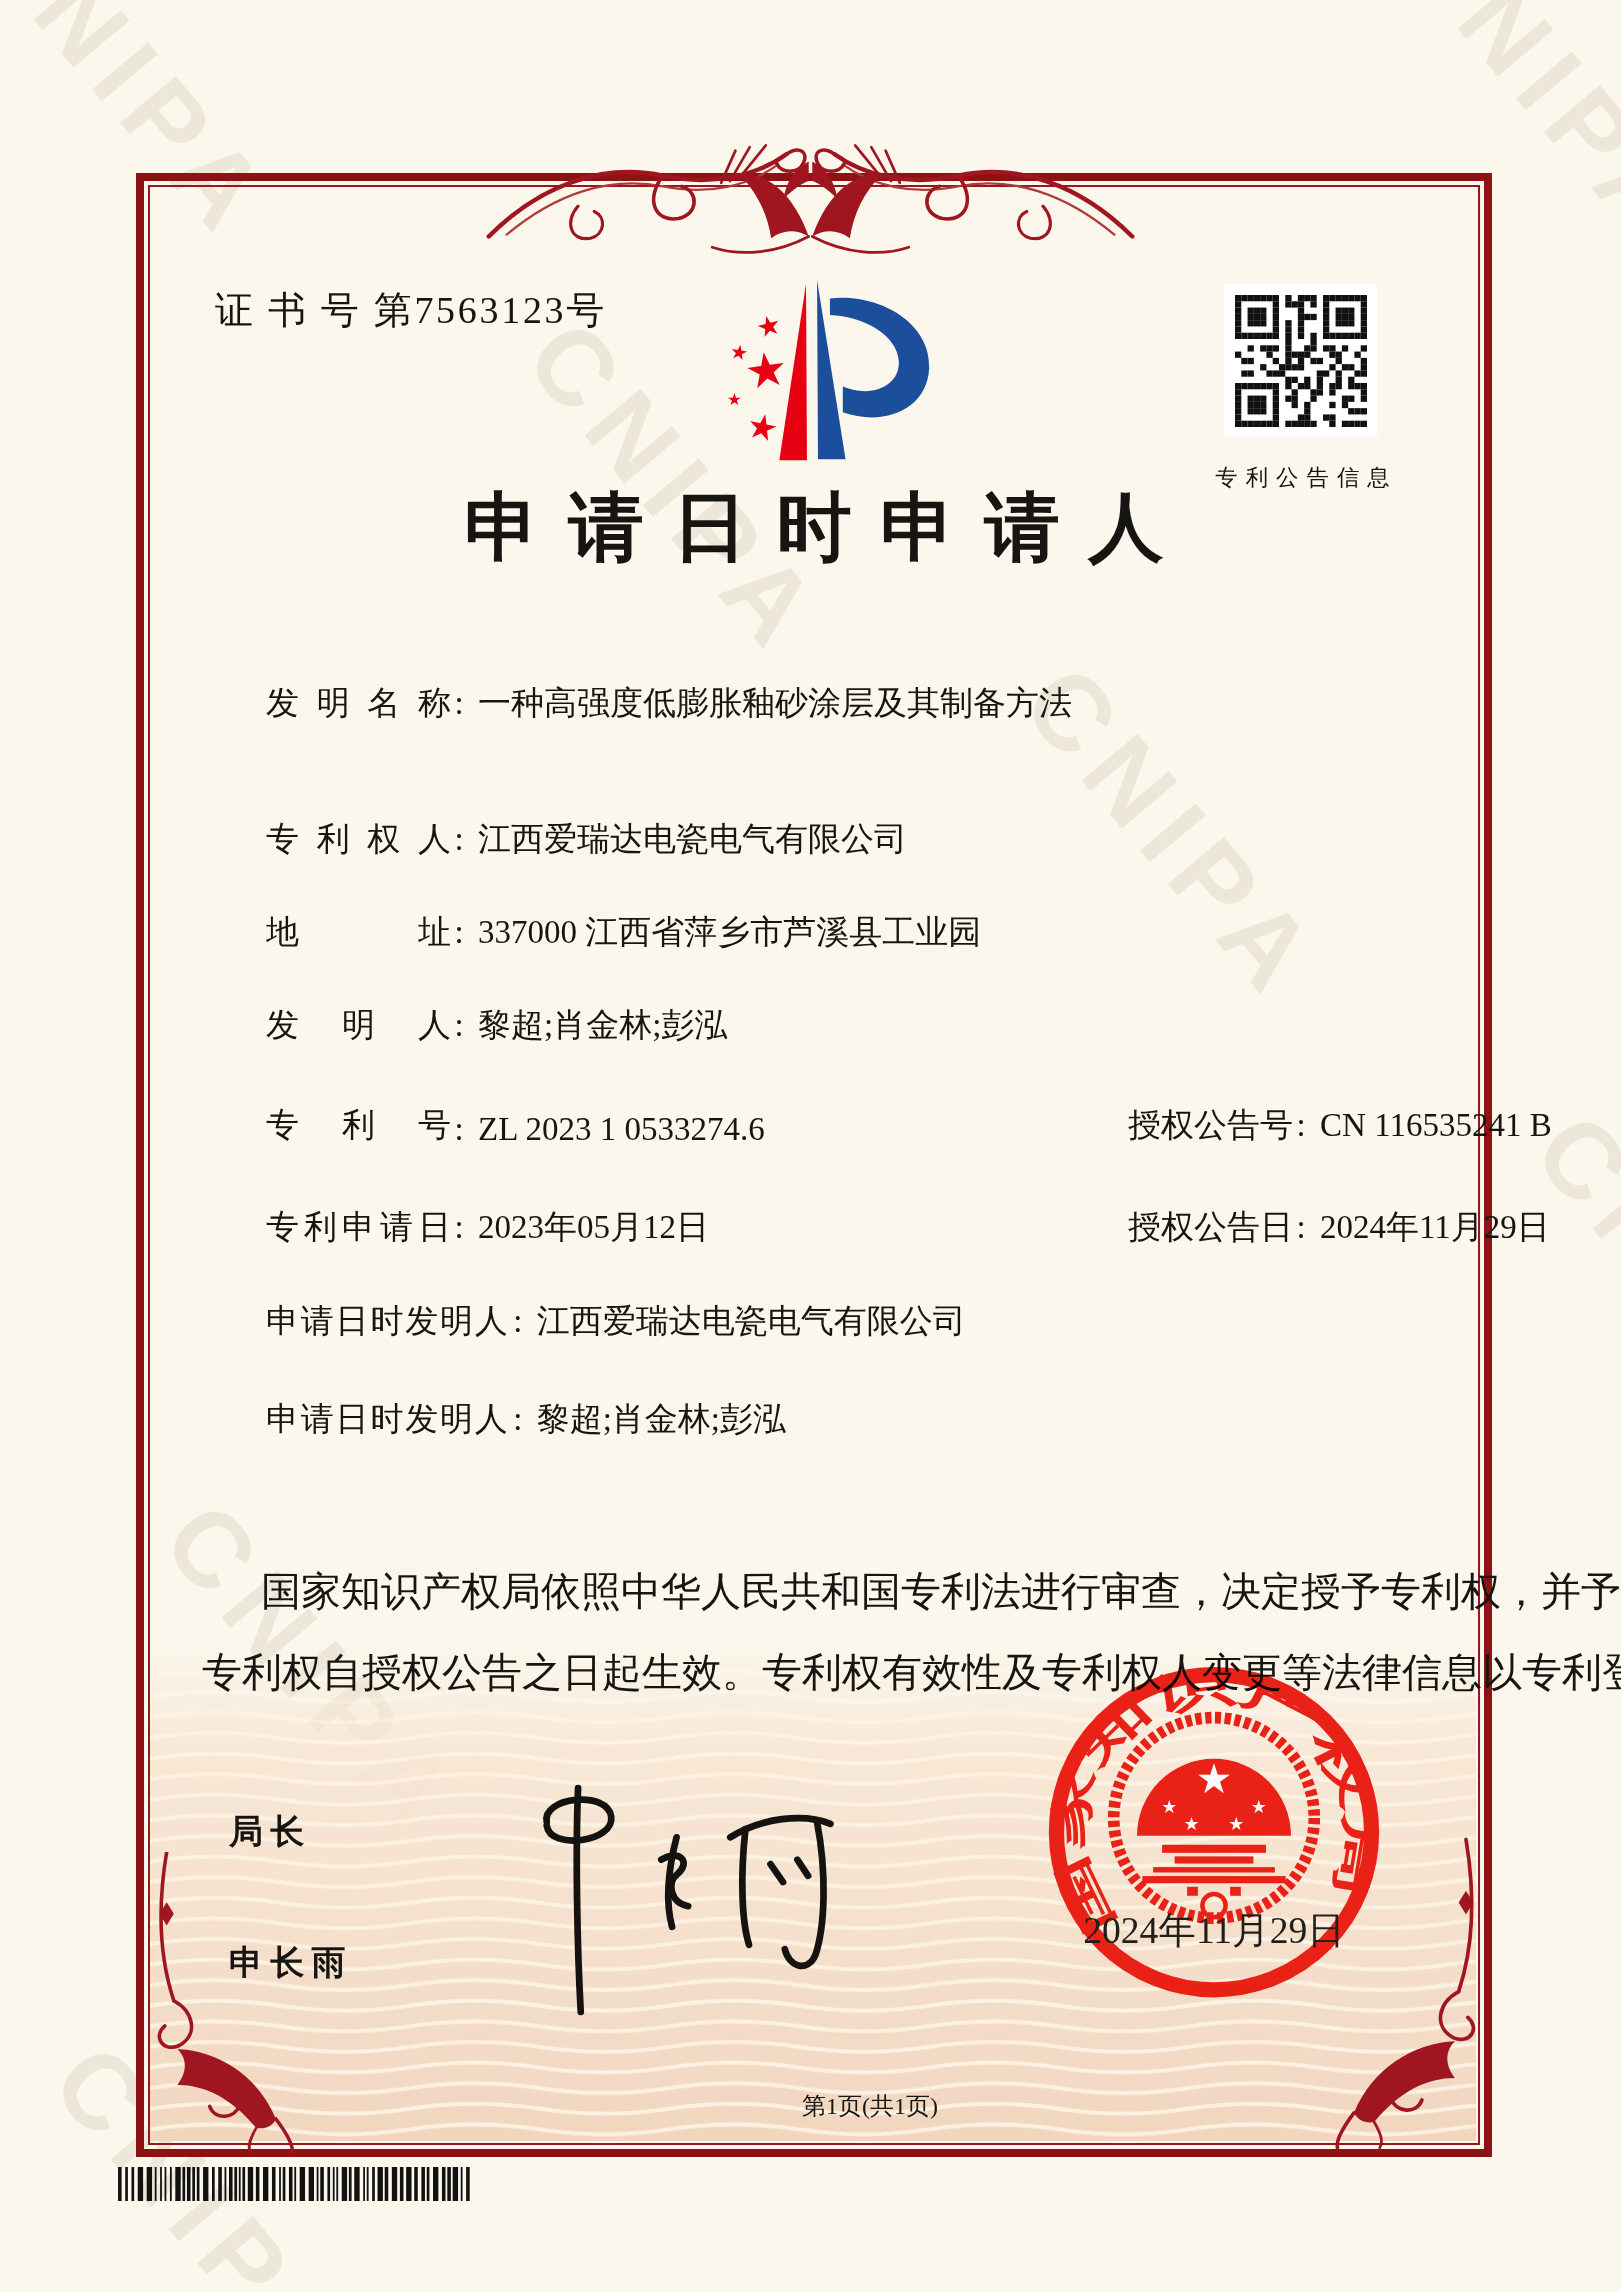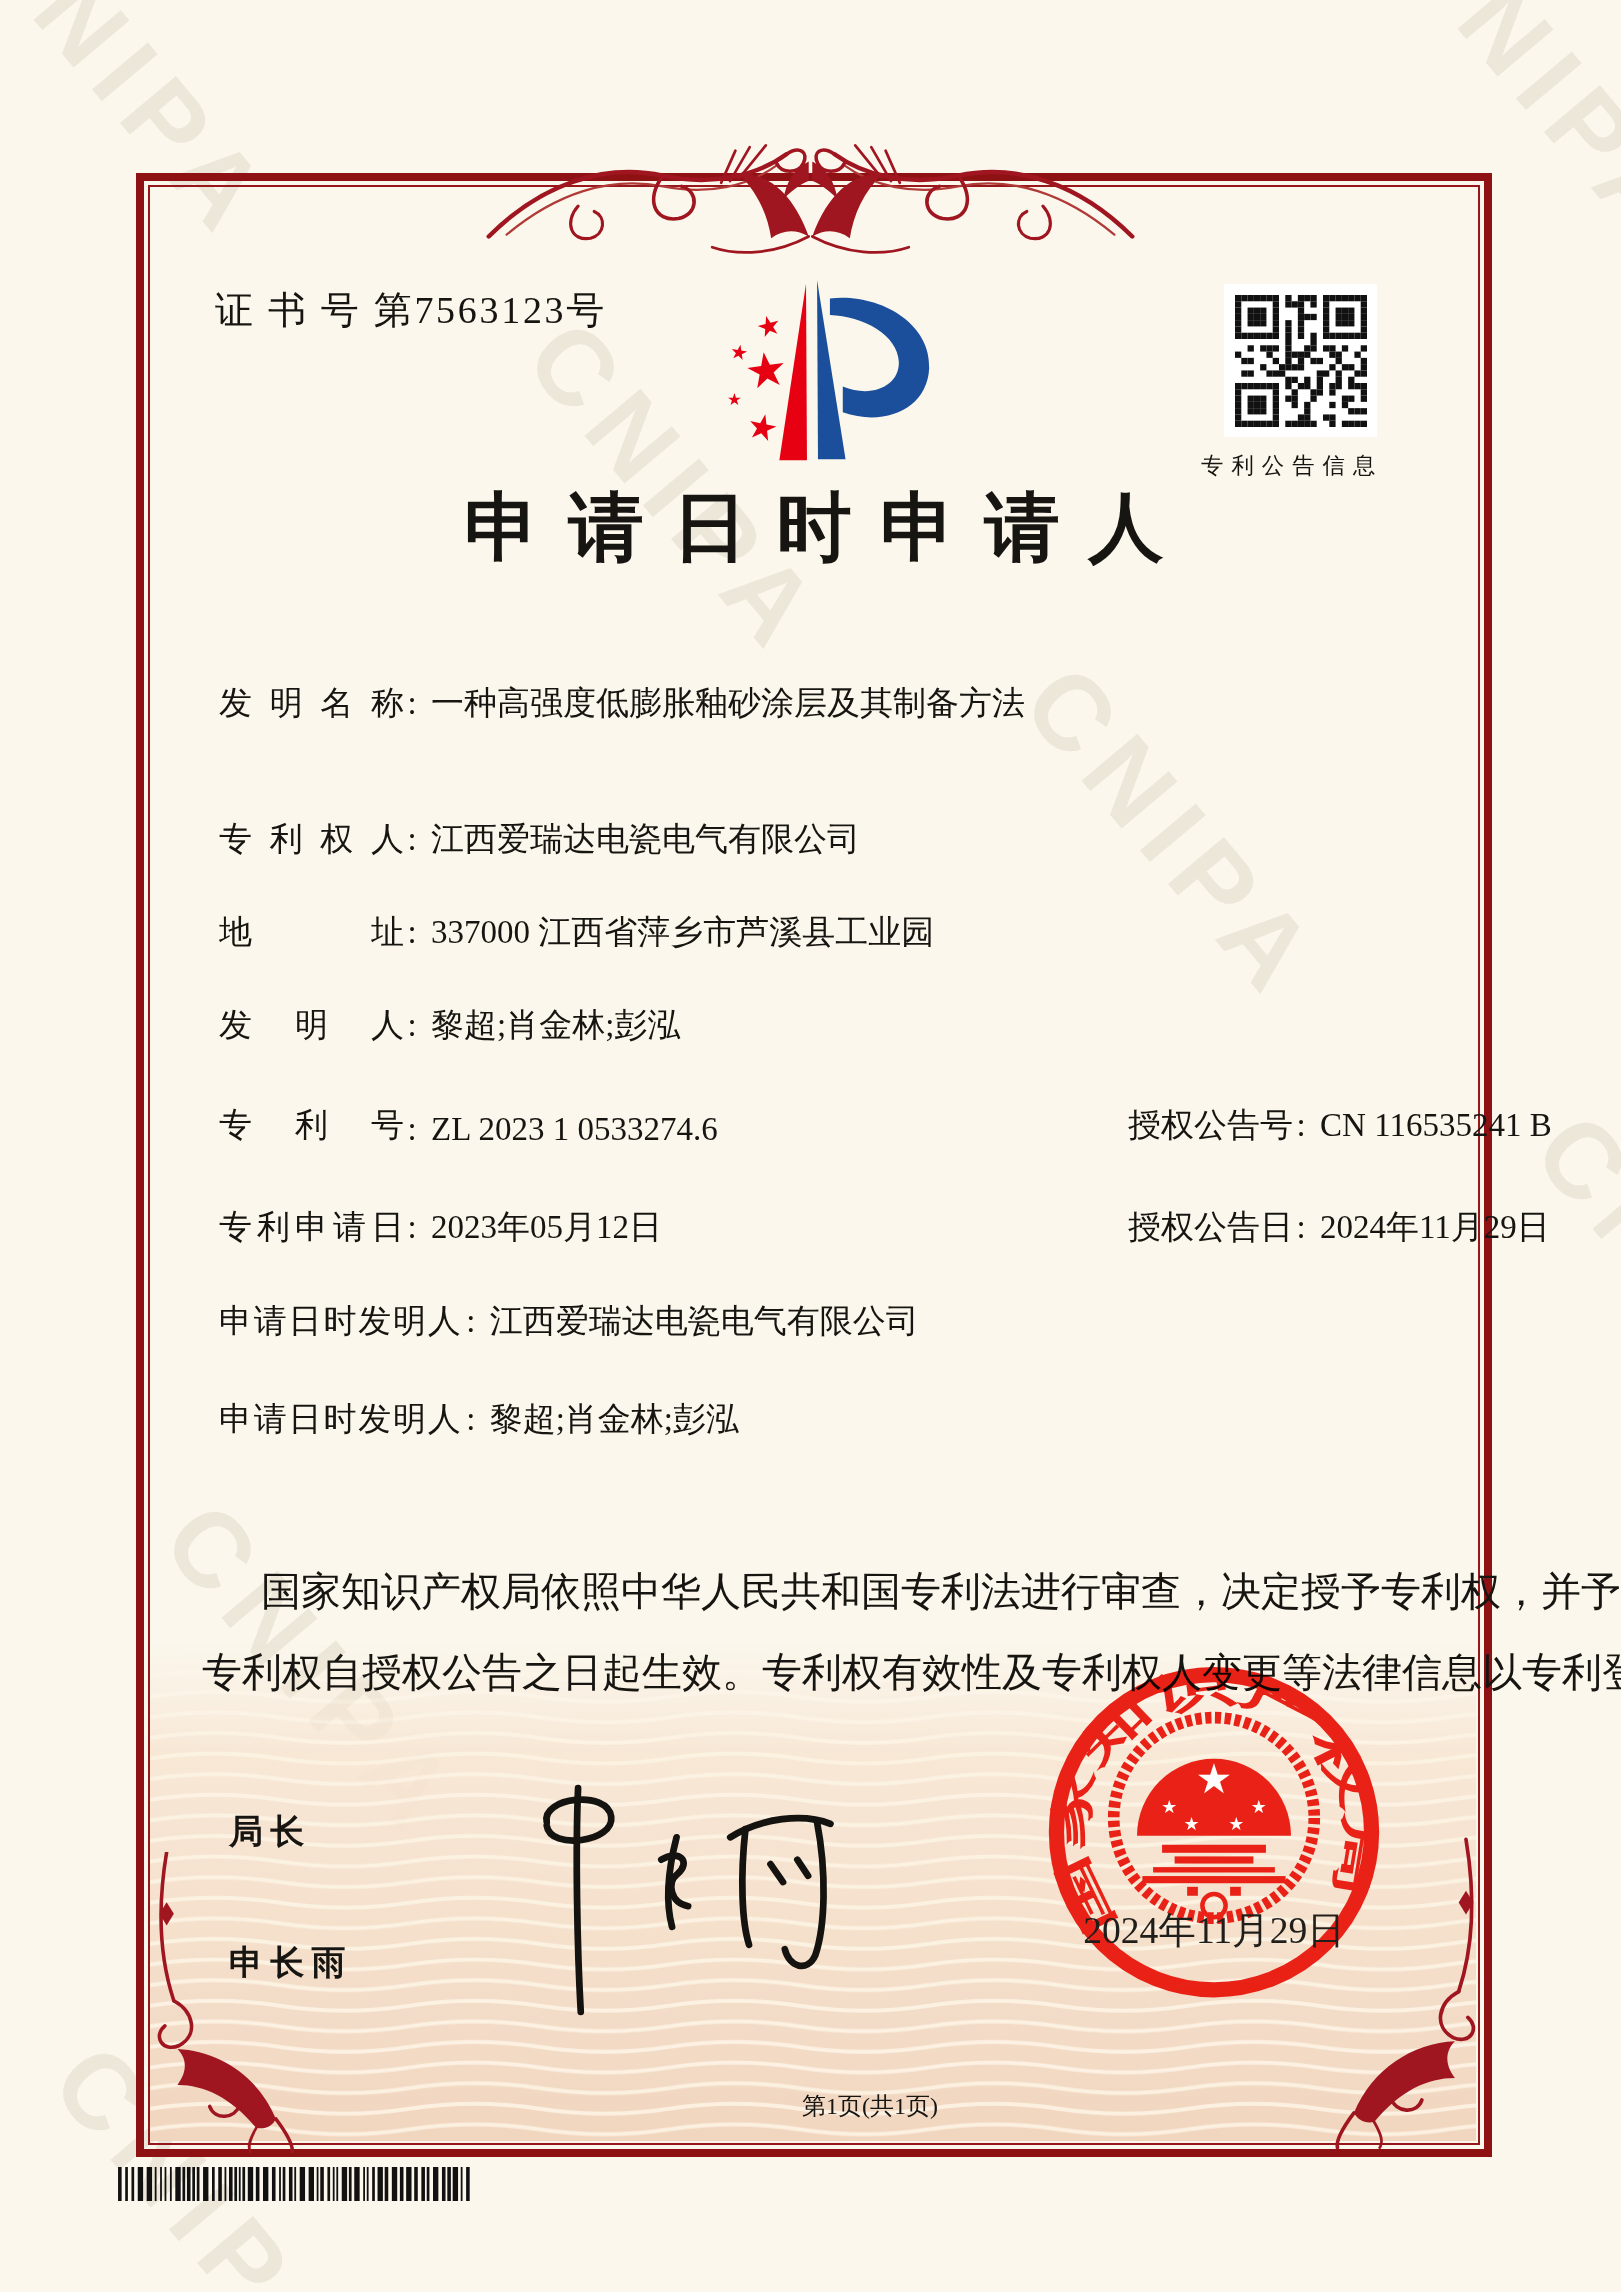--- a/index.html
+++ b/index.html
@@ -28,26 +28,26 @@
   
   .orn-top{position:absolute;left:470px;top:131px;z-index:3;}
   .orn-bl{position:absolute;left:145px;top:1852px;z-index:3;}
   .orn-br{position:absolute;left:1309px;top:1836px;z-index:3;transform:scaleX(-1);}
   
   .content{position:absolute;inset:0;z-index:4;}
   .certno{position:absolute;left:215px;top:285px;font-size:38px;letter-spacing:2.7px;}
   .logo{position:absolute;left:727px;top:278px;}
   .qr{position:absolute;left:1224px;top:284px;width:153px;height:153px;background:#ffffff;
       display:flex;align-items:center;justify-content:center;}
-  .qrcap{position:absolute;left:1193px;top:450px;width:219px;text-align:left;
+  .qrcap{position:absolute;left:1193px;top:462px;width:219px;text-align:center;
       font-size:22.4px;letter-spacing:8px;text-indent:8px;}
   .doc-title{position:absolute;left:136px;top:478px;width:1356px;text-align:center;
       font-size:75px;font-weight:700;letter-spacing:29px;text-indent:29px;}
   .row{position:absolute;left:219px;font-size:33px;white-space:nowrap;}
-  .flabel{display:inline-block;width:185px;text-align:justify;text-align-last:justify;vertical-align:bottom;}
+  .flabel{display:inline-block;width:185px;text-align:justify;text-align-last:justify;vertical-align:bottom;margin-left:47px;}
   .flabel.long{width:auto;letter-spacing:1.8px;text-align-last:auto;}
   .colon{display:inline-block;margin:0 14.3px 0 3.6px;}
   .rcol{position:absolute;left:909px;top:0;}
   .legal{position:absolute;left:202px;top:1551px;font-size:40px;line-height:81px;white-space:nowrap;z-index:4;}
   .legal .l1{display:block;margin-left:59px;}
   .legal .l2{display:block;}
   .sig-role{position:absolute;left:229px;top:1809px;font-size:34px;font-weight:600;
       font-family:"Liberation Sans","DejaVu Sans",sans-serif;letter-spacing:7.2px;z-index:4;}
   .sig-name{position:absolute;left:229px;top:1940px;font-size:34px;font-weight:600;
       font-family:"Liberation Sans","DejaVu Sans",sans-serif;letter-spacing:7.2px;z-index:4;}

